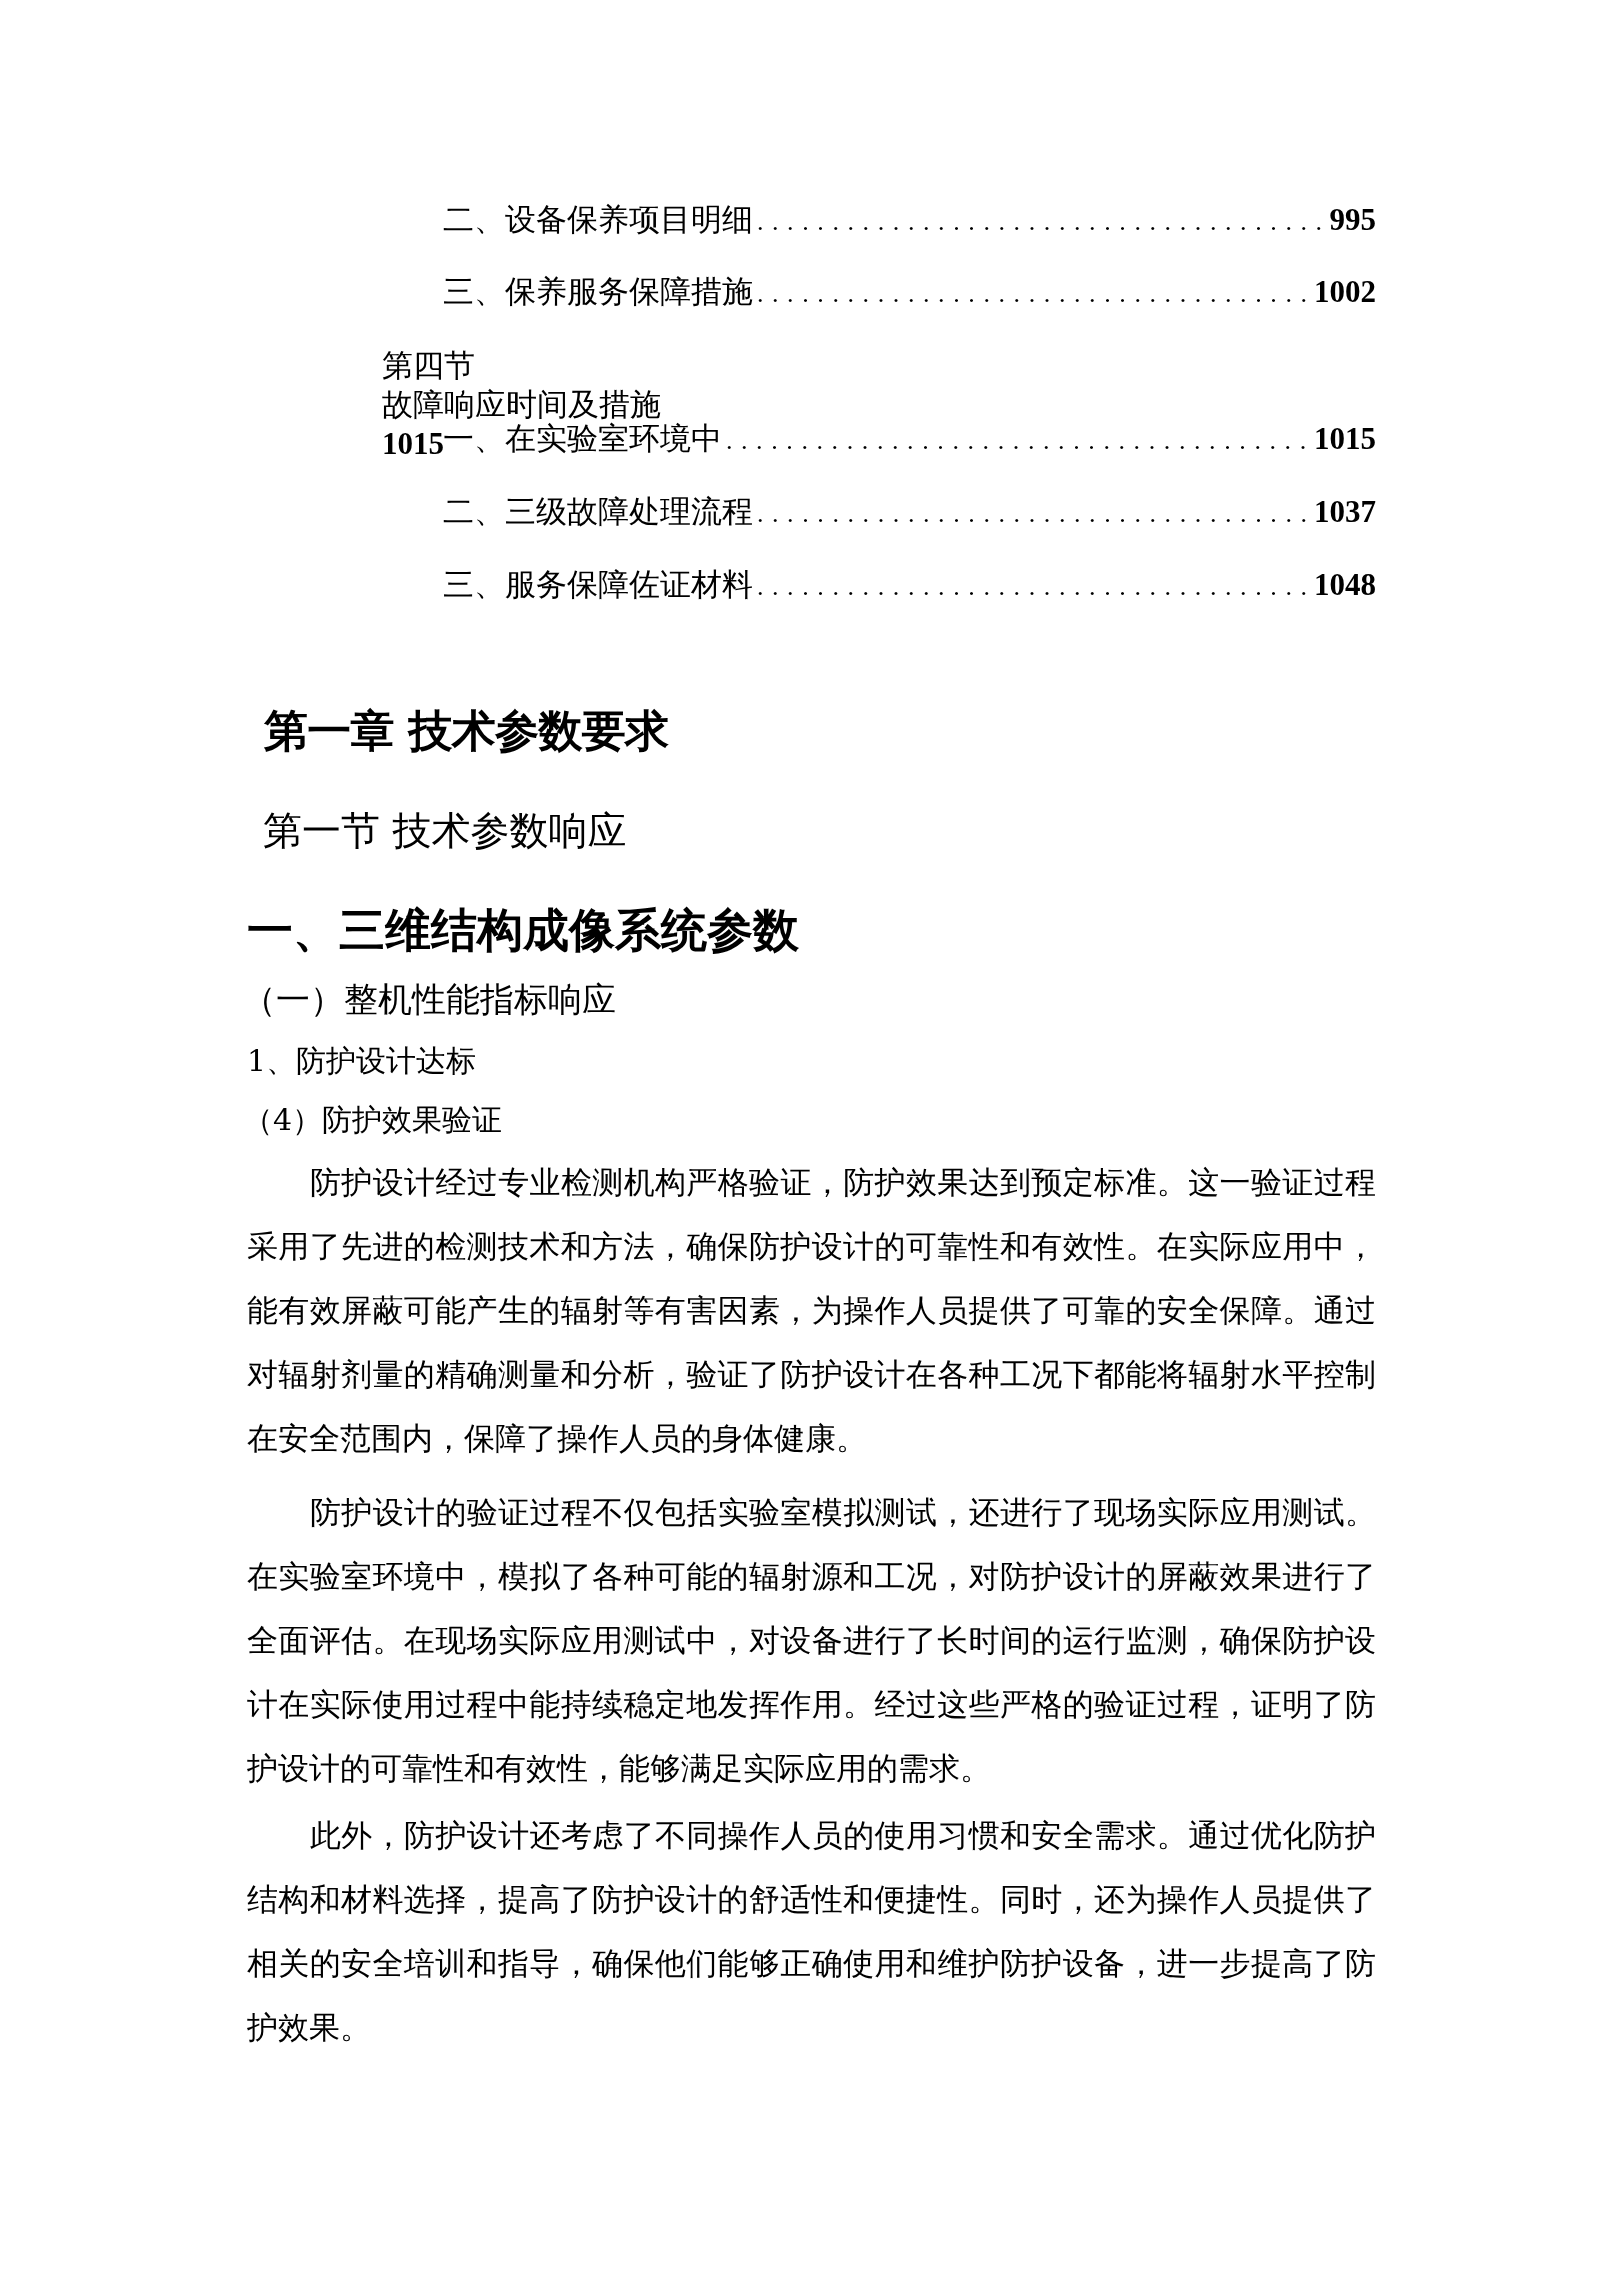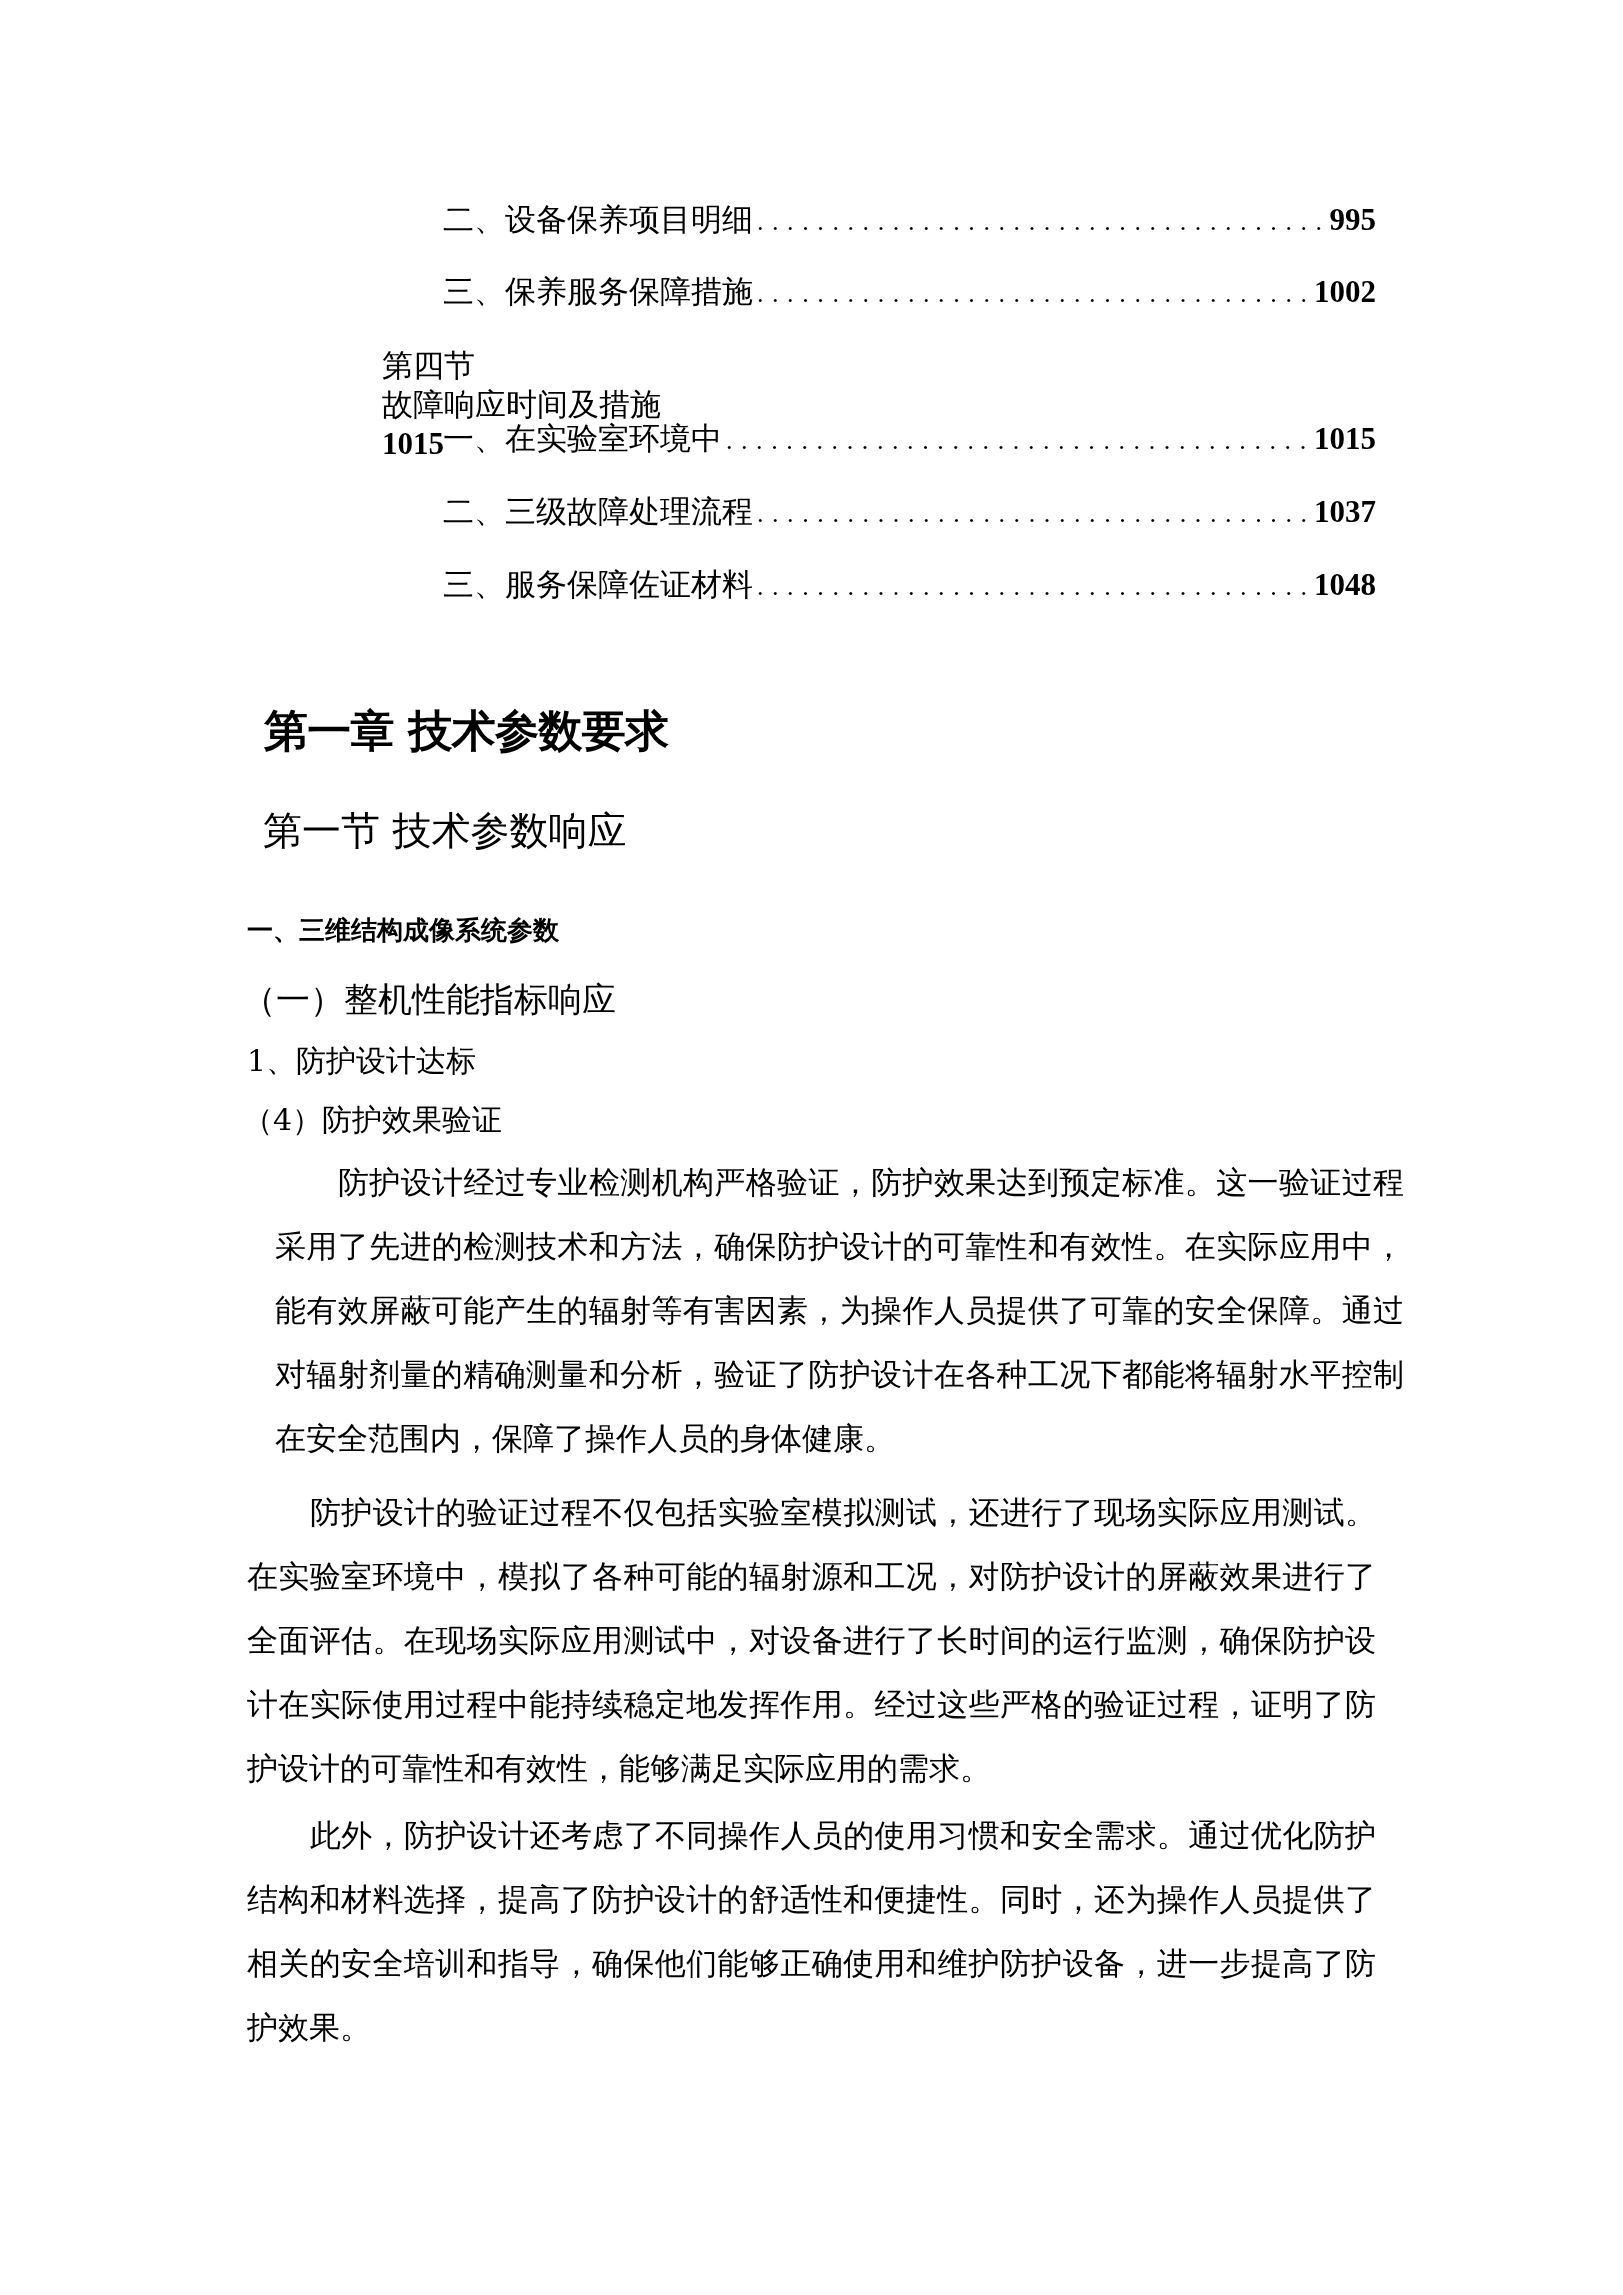--- a/index.html
+++ b/index.html
@@ -78,21 +78,21 @@
   .h-section {
     font-family: "DejaVu Sans", "Liberation Sans", sans-serif;
     font-weight: normal;
     font-size: 39px;
     line-height: 47px;
     margin-left: 16px;
   }
   .h-item {
     font-family: "DejaVu Sans", "Liberation Sans", sans-serif;
     font-weight: bold;
-    font-size: 26px;
+    font-size: 46px;
     line-height: 44px;
   }
   .h-sub {
     font-size: 34px;
     line-height: 42px;
   }
   .h-point {
     font-size: 30px;
     line-height: 38px;
   }
@@ -166,20 +166,20 @@
   <div class="block h-section" style="top:807px;">第一节  技术参数响应</div>
 
   <div class="block h-item" style="top:908px;">一、三维结构成像系统参数</div>
 
   <div class="block h-sub" style="top:978px; left:242px;">（一）整机性能指标响应</div>
 
   <div class="block h-point" style="top:1042px;">1、防护设计达标</div>
 
   <div class="block h-point" style="top:1101px; left:243px;">（4）防护效果验证</div>
 
-  <p class="para" style="top:1150px;margin-left:28px;">防护设计经过专业检测机构严格验证，防护效果达到预定标准。这一验证过程采用了先进的检测技术和方法，确保防护设计的可靠性和有效性。在实际应用中，能有效屏蔽可能产生的辐射等有害因素，为操作人员提供了可靠的安全保障。通过对辐射剂量的精确测量和分析，验证了防护设计在各种工况下都能将辐射水平控制在安全范围内，保障了操作人员的身体健康。</p>
+  <p class="para" style="top:1150px;">防护设计经过专业检测机构严格验证，防护效果达到预定标准。这一验证过程采用了先进的检测技术和方法，确保防护设计的可靠性和有效性。在实际应用中，能有效屏蔽可能产生的辐射等有害因素，为操作人员提供了可靠的安全保障。通过对辐射剂量的精确测量和分析，验证了防护设计在各种工况下都能将辐射水平控制在安全范围内，保障了操作人员的身体健康。</p>
 
   <p class="para" style="top:1480px;">防护设计的验证过程不仅包括实验室模拟测试，还进行了现场实际应用测试。在实验室环境中，模拟了各种可能的辐射源和工况，对防护设计的屏蔽效果进行了全面评估。在现场实际应用测试中，对设备进行了长时间的运行监测，确保防护设计在实际使用过程中能持续稳定地发挥作用。经过这些严格的验证过程，证明了防护设计的可靠性和有效性，能够满足实际应用的需求。</p>
 
   <p class="para" style="top:1803px;">此外，防护设计还考虑了不同操作人员的使用习惯和安全需求。通过优化防护结构和材料选择，提高了防护设计的舒适性和便捷性。同时，还为操作人员提供了相关的安全培训和指导，确保他们能够正确使用和维护防护设备，进一步提高了防护效果。</p>
 
 </div>
 
 
 </body></html>

